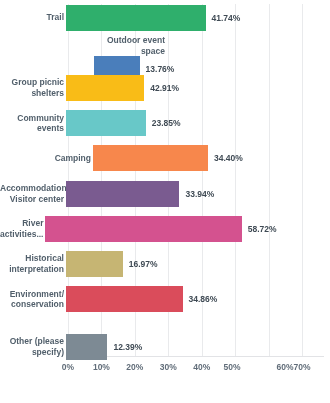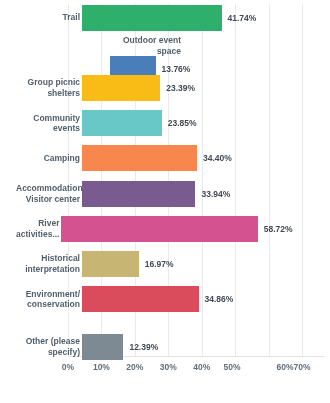--- a/index.html
+++ b/index.html
@@ -51,21 +51,20 @@
     height: 352px;
   }
 
   .row {
     position: absolute;
     left: 0;
     width: 268px;
     height: 35.2px;
     display: flex;
     align-items: center;
-    margin-left: 16px;
   }
 
   .cat-label {
     width: 66px;
     padding-right: 2px;
     box-sizing: border-box;
     text-align: right;
     font-size: 8.5px;
     font-weight: bold;
     line-height: 10.5px;
@@ -146,32 +145,32 @@
         <div class="bar-wrap">
           <div class="bar" style="width: 45.9977px; background: rgb(74, 126, 187);"></div>
           <div class="bar-value">13.76%</div>
         </div>
       </div>
       <div class="row" style="top: 70.4px; height: 35.2px;">
         <div class="cat-label">Group picnic
 shelters</div>
         <div class="bar-wrap">
           <div class="bar" style="width: 78.1894px; background: rgb(249, 188, 23);"></div>
-          <div class="bar-value">23.39%</div>
+          <div class="bar-value">42.91%</div>
         </div>
       </div>
       <div class="row" style="top: 105.6px; height: 35.2px;">
         <div class="cat-label">Community
 events</div>
         <div class="bar-wrap">
           <div class="bar" style="width: 79.7271px; background: rgb(104, 200, 200);"></div>
           <div class="bar-value">23.85%</div>
         </div>
       </div>
-      <div class="row" style="top: 140.8px; height: 35.2px;">
+      <div class="row" style="top: 140.8px; height: 35.2px; padding-left: 27px;">
         <div class="cat-label">Camping</div>
         <div class="bar-wrap">
           <div class="bar" style="width: 114.994px; background: rgb(247, 135, 76);"></div>
           <div class="bar-value">34.40%</div>
         </div>
       </div>
       <div class="row" style="top: 176px; height: 35.2px;">
         <div class="cat-label">Accommodations/
 Visitor center</div>
         <div class="bar-wrap">

